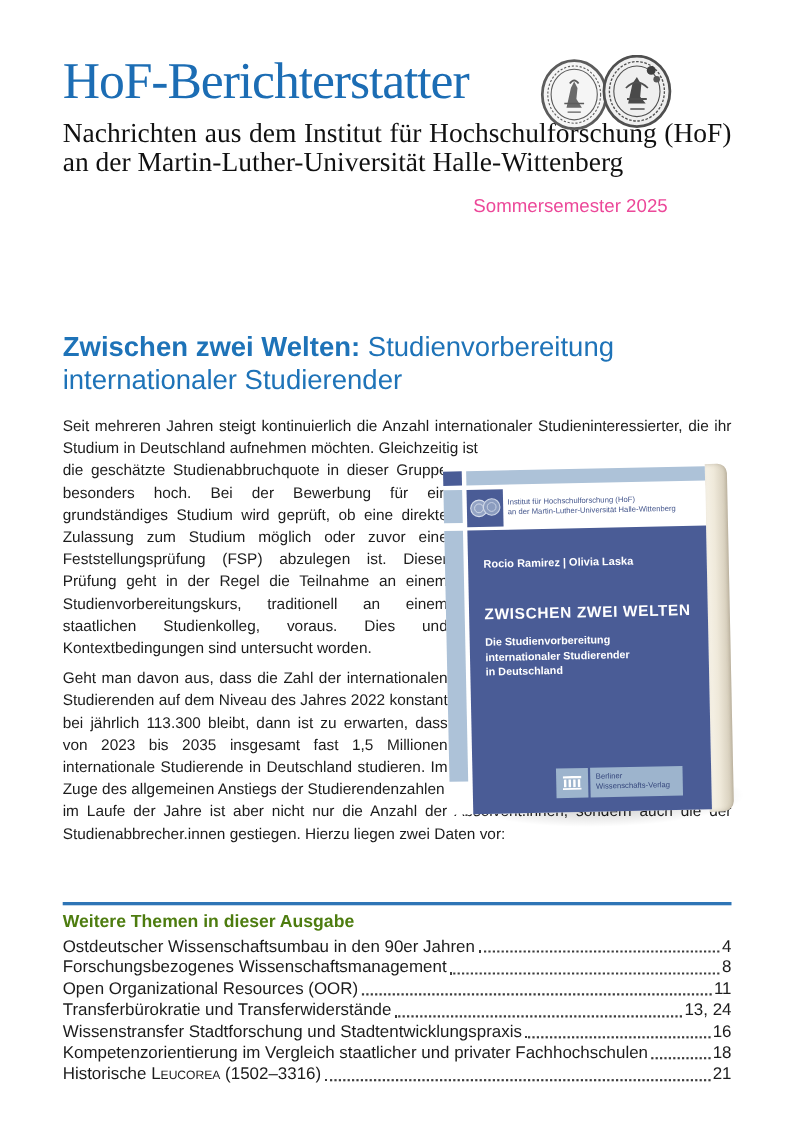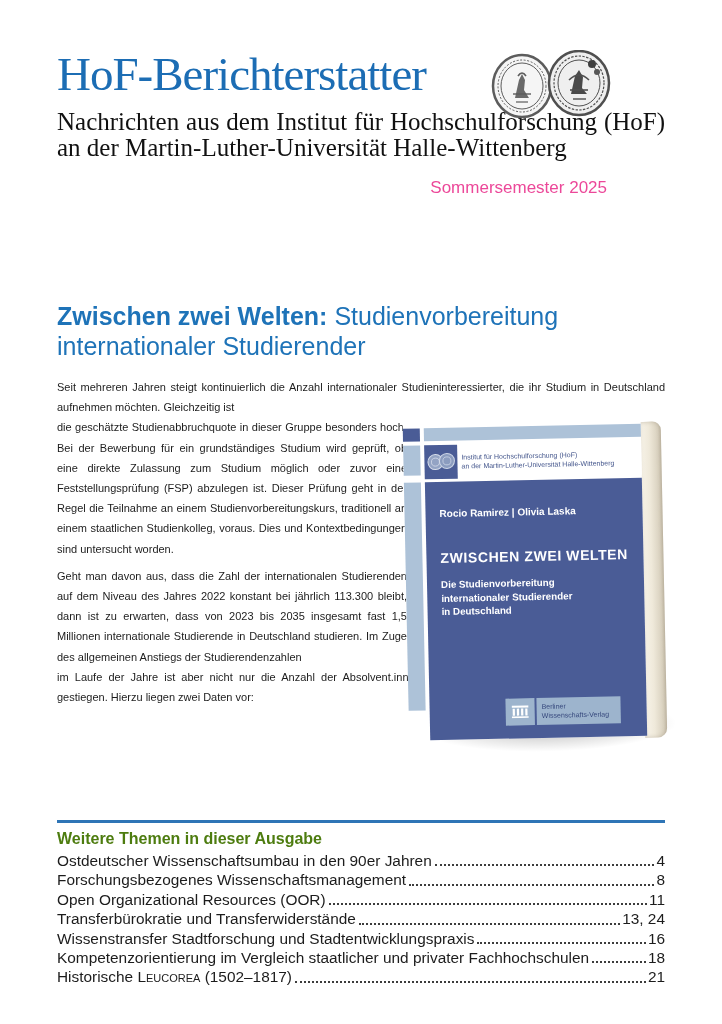--- a/index.html
+++ b/index.html
@@ -28,21 +28,21 @@
   }
   
   .article-heading {
     position:absolute; left:57px; top:301px; width:608px;
     font-size:25px; line-height:30px; color:#1e73b8; font-weight:400;
   }
   .article-heading .hb { font-weight:700; }
   
   .body-text {
     position:absolute; left:57px; top:377px; width:608px;
-    font-size:11px; line-height:20.2px; text-align:justify;
+    font-size:14px; line-height:20.2px; text-align:justify;
     color:#1c1c1c; hyphens:auto;
   }
   .narrow { width:350px; }
   .para-gap { margin-top:7px; }
   
   .book {
     position:absolute; left:402px; top:414px; width:300px; height:355px;
   }
   .book-rot { position:absolute; left:4px; top:6px; width:264px; height:326px;
     transform:rotate(-1.2deg); }
@@ -214,19 +214,19 @@
       <span class="toc-label">Wissenstransfer Stadtforschung und Stadtentwicklungspraxis </span>
       <span class="toc-dots"></span>
       <span class="toc-page">16</span>
     </div>
     <div class="toc-row">
       <span class="toc-label">Kompetenzorientierung im Vergleich staatlicher und privater Fachhochschulen</span>
       <span class="toc-dots"></span>
       <span class="toc-page">18</span>
     </div>
     <div class="toc-row">
-      <span class="toc-label"><span>Historische </span><span class="sc">Leucorea</span><span> (1502–1817)</span></span>
+      <span class="toc-label"><span>Historische </span><span class="sc">Leucorea</span><span> (1502–3316)</span></span>
       <span class="toc-dots"></span>
       <span class="toc-page">21</span>
     </div>
   </div>
 
 </div>
 
 </body></html>

